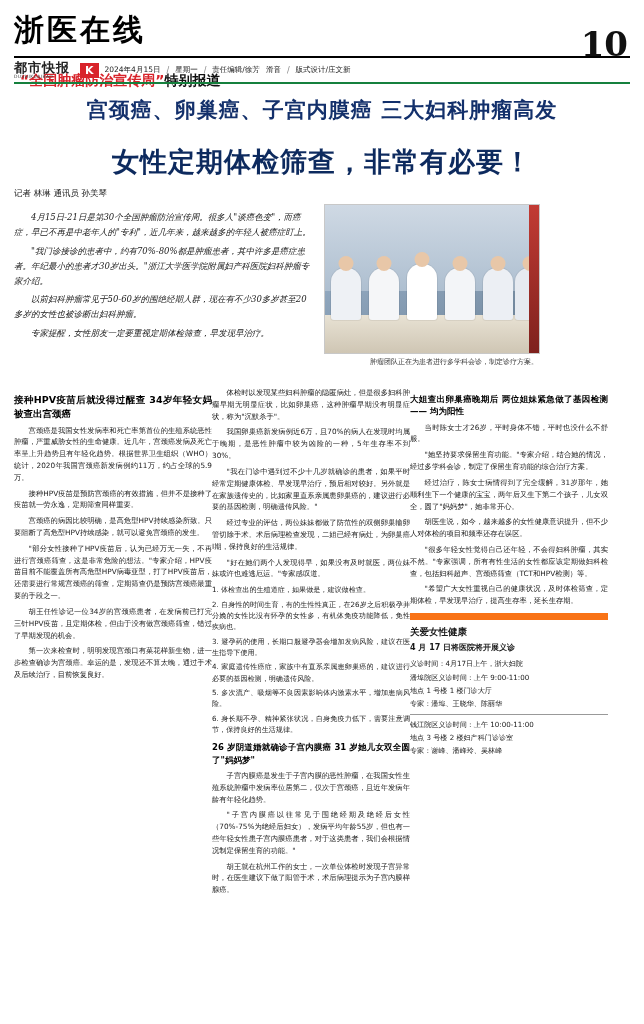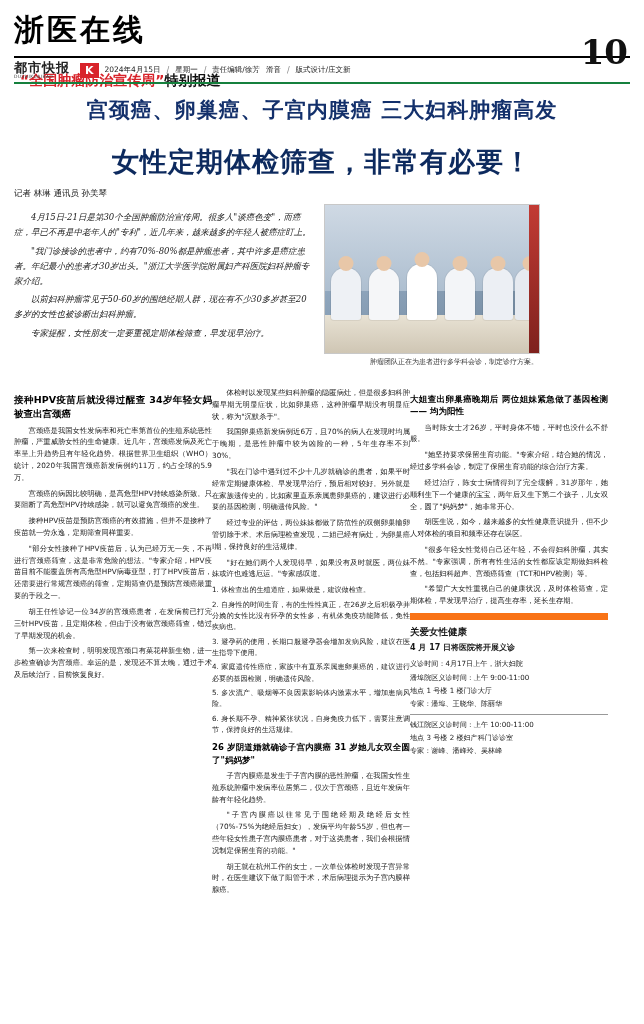--- a/index.html
+++ b/index.html
@@ -33,21 +33,21 @@
     font-family: "DejaVu Serif", "Liberation Serif", serif;
     font-weight: bold;
     font-size: 30px;
     letter-spacing: 3px;
     padding-top: 10px;
     color: #000;
   }
   .pagenum {
     position: absolute;
     right: 2px;
-    top: 32px;
+    top: 24px;
     font-family: "DejaVu Serif", "Liberation Serif", serif;
     font-weight: bold;
     font-size: 34px;
     color: #111;
   }
   .masthead-rule {
     border-top: 2px solid #000;
     margin-top: 5px;
   }
   .masthead-bar {
@@ -329,22 +329,22 @@
       </div>
       <div class="caption">肿瘤团队正在为患者进行多学科会诊，制定诊疗方案。</div>
     </div>
   </div>
 
   <div class="cols">
 
     <div class="col">
       <div class="subhead">接种HPV疫苗后就没得过醒查 34岁年轻女妈被查出宫颈癌</div>
       <p>宫颈癌是我国女性发病率和死亡率第首位的生殖系统恶性肿瘤，严重威胁女性的生命健康。近几年，宫颈癌发病及死亡率呈上升趋势且有年轻化趋势。根据世界卫生组织（WHO）统计，2020年我国宫颈癌新发病例约11万，约占全球的5.9万。</p>
+      <p>接种HPV疫苗是预防宫颈癌的有效措施，但并不是接种了疫苗就一劳永逸，定期筛查同样重要。</p>
       <p>宫颈癌的病因比较明确，是高危型HPV持续感染所致。只要阻断了高危型HPV持续感染，就可以避免宫颈癌的发生。</p>
-      <p>接种HPV疫苗是预防宫颈癌的有效措施，但并不是接种了疫苗就一劳永逸，定期筛查同样重要。</p>
       <p>"部分女性接种了HPV疫苗后，认为已经万无一失，不再进行宫颈癌筛查，这是非常危险的想法。"专家介绍，HPV疫苗目前不能覆盖所有高危型HPV病毒亚型，打了HPV疫苗后，还需要进行常规宫颈癌的筛查，定期筛查仍是预防宫颈癌最重要的手段之一。</p>
       <p></p>
       <p>胡王任性诊记一位34岁的宫颈癌患者，在发病前已打完三针HPV疫苗，且定期体检，但由于没有做宫颈癌筛查，错过了早期发现的机会。</p>
       <p>第一次来检查时，明明发现宫颈口有菜花样新生物，进一步检查确诊为宫颈癌。幸运的是，发现还不算太晚，通过手术及后续治疗，目前恢复良好。</p>
     </div>
 
     <div class="col">
       <p>体检时以发现某些妇科肿瘤的隐匿病灶，但是很多妇科肿瘤早期无明显症状，比如卵巢癌，这种肿瘤早期没有明显症状，称为"沉默杀手"。</p>
       <p>我国卵巢癌新发病例近6万，且70%的病人在发现时均属于晚期，是恶性肿瘤中较为凶险的一种，5年生存率不到30%。</p>
       <p>"我在门诊中遇到过不少十几岁就确诊的患者，如果平时经常定期健康体检、早发现早治疗，预后相对较好。另外就是在家族遗传史的，比如家里直系亲属患卵巢癌的，建议进行必要的基因检测，明确遗传风险。"</p>

